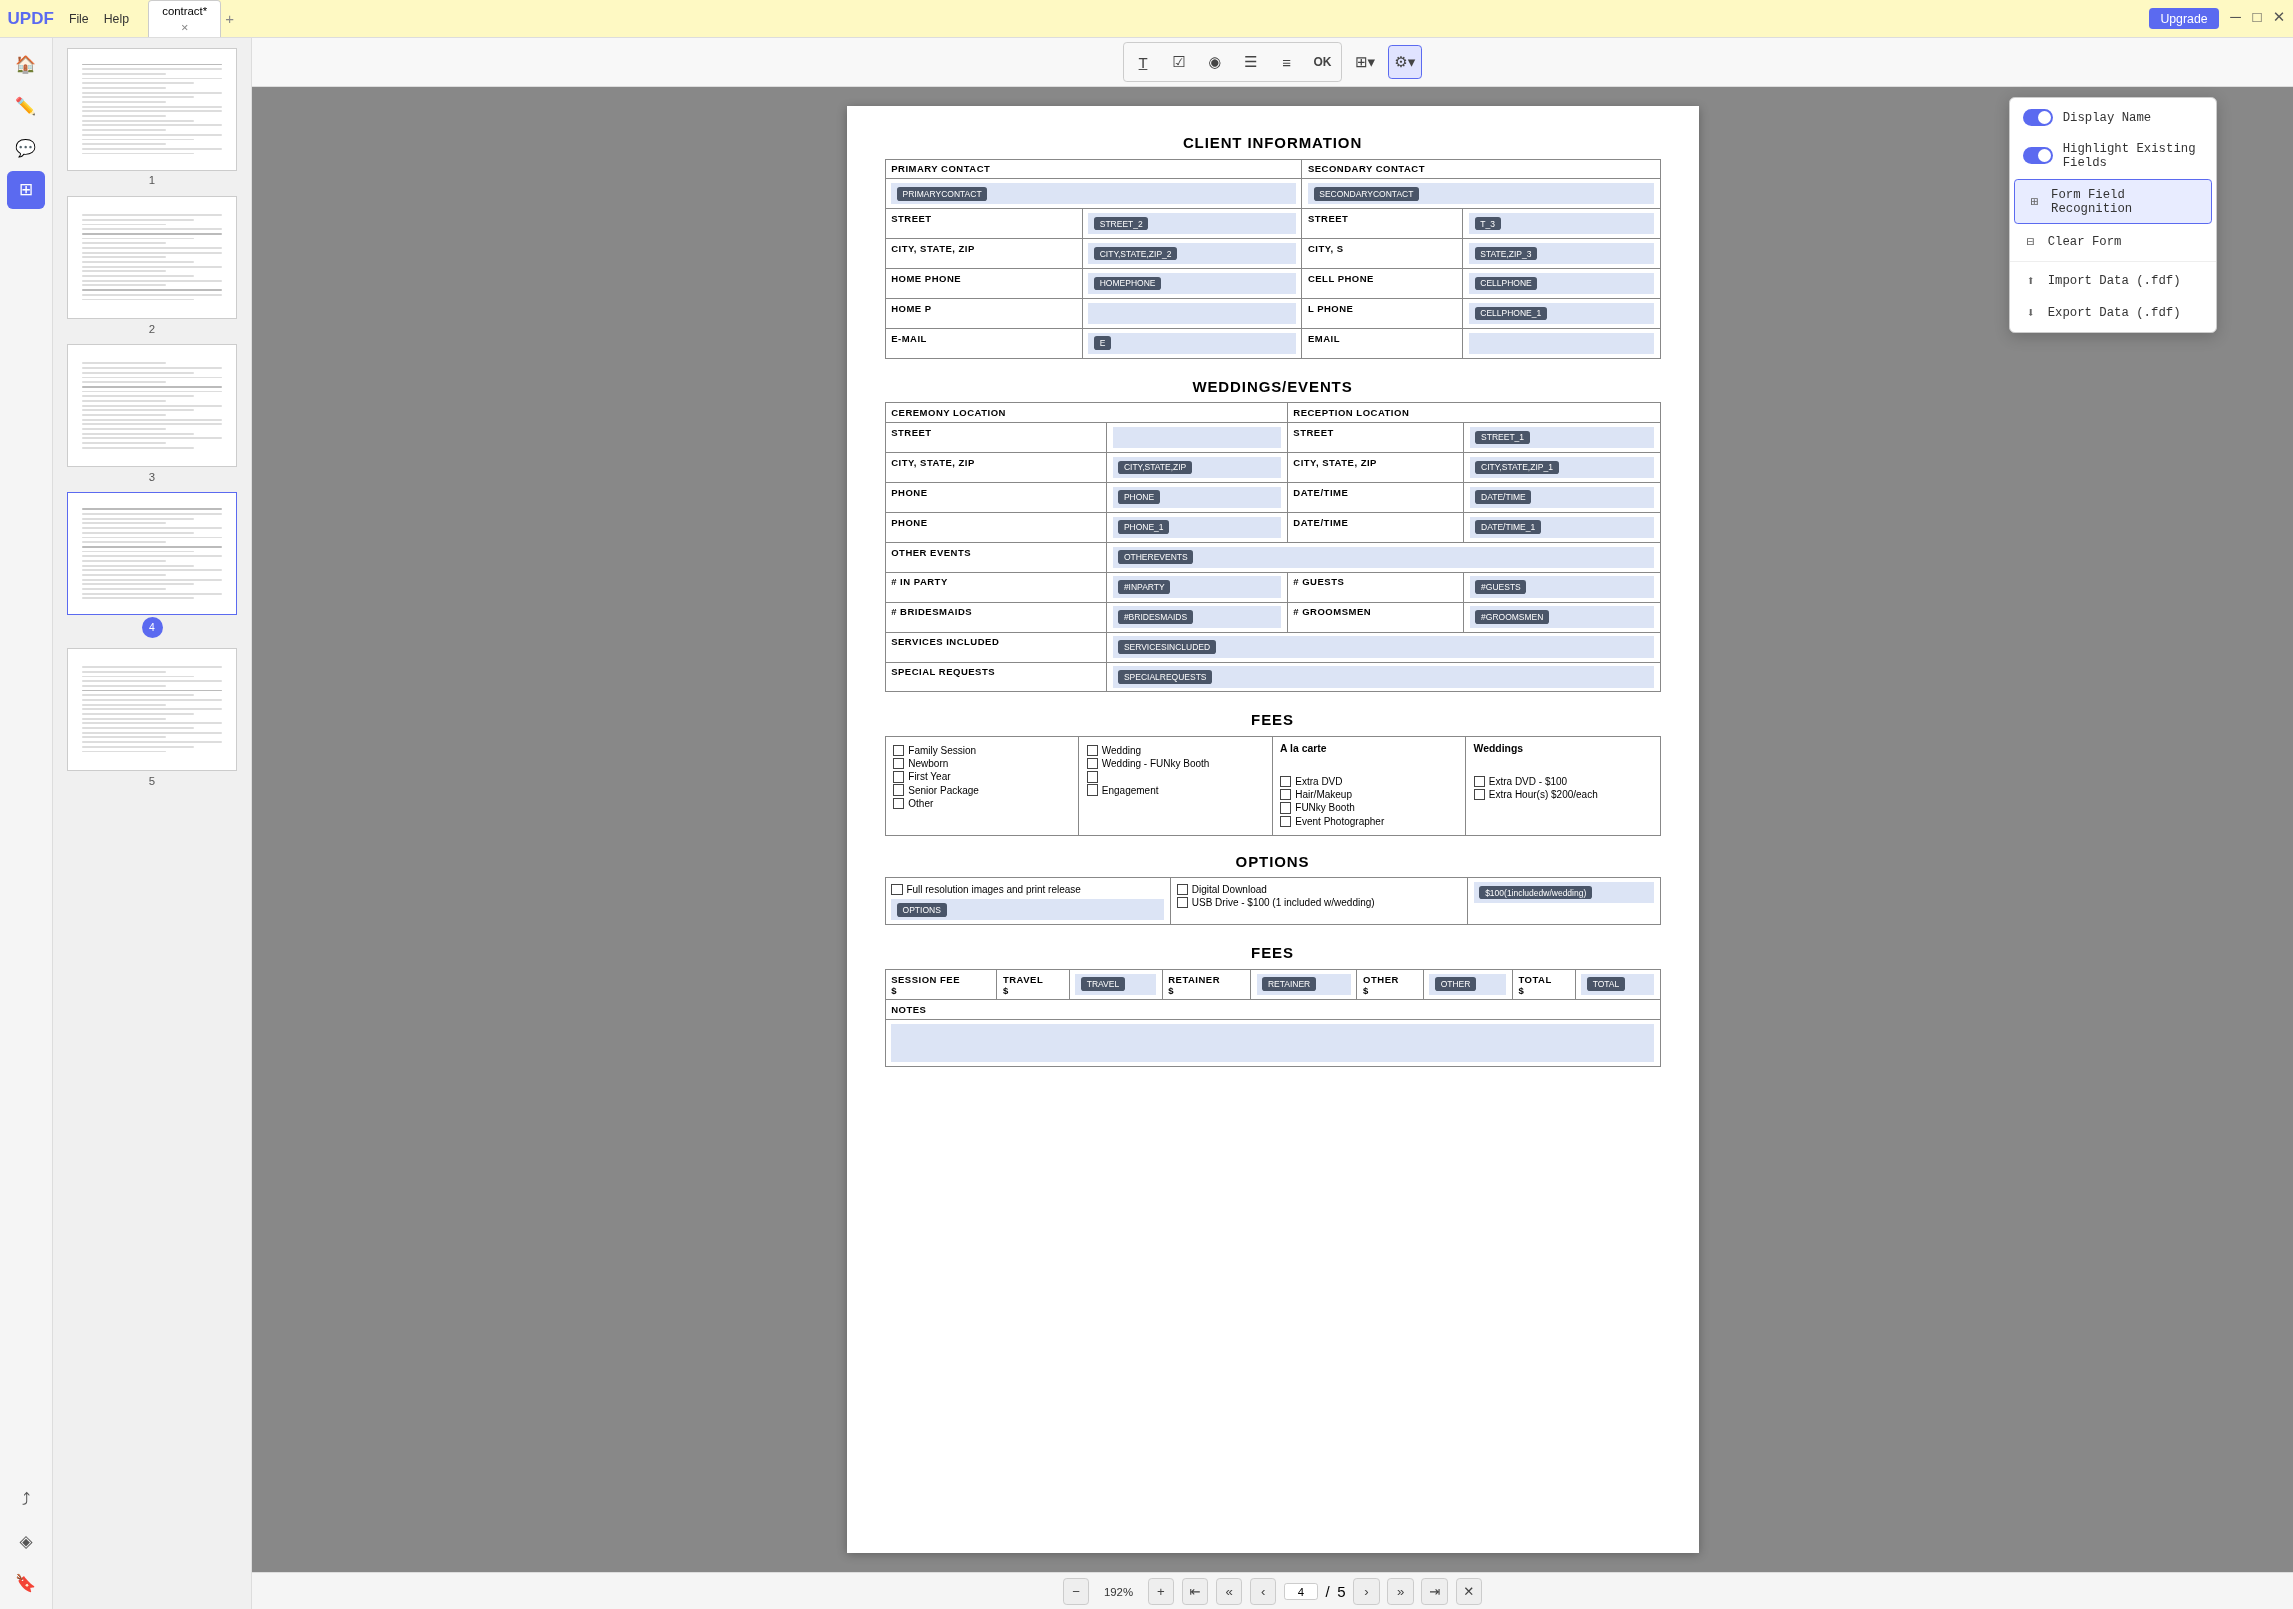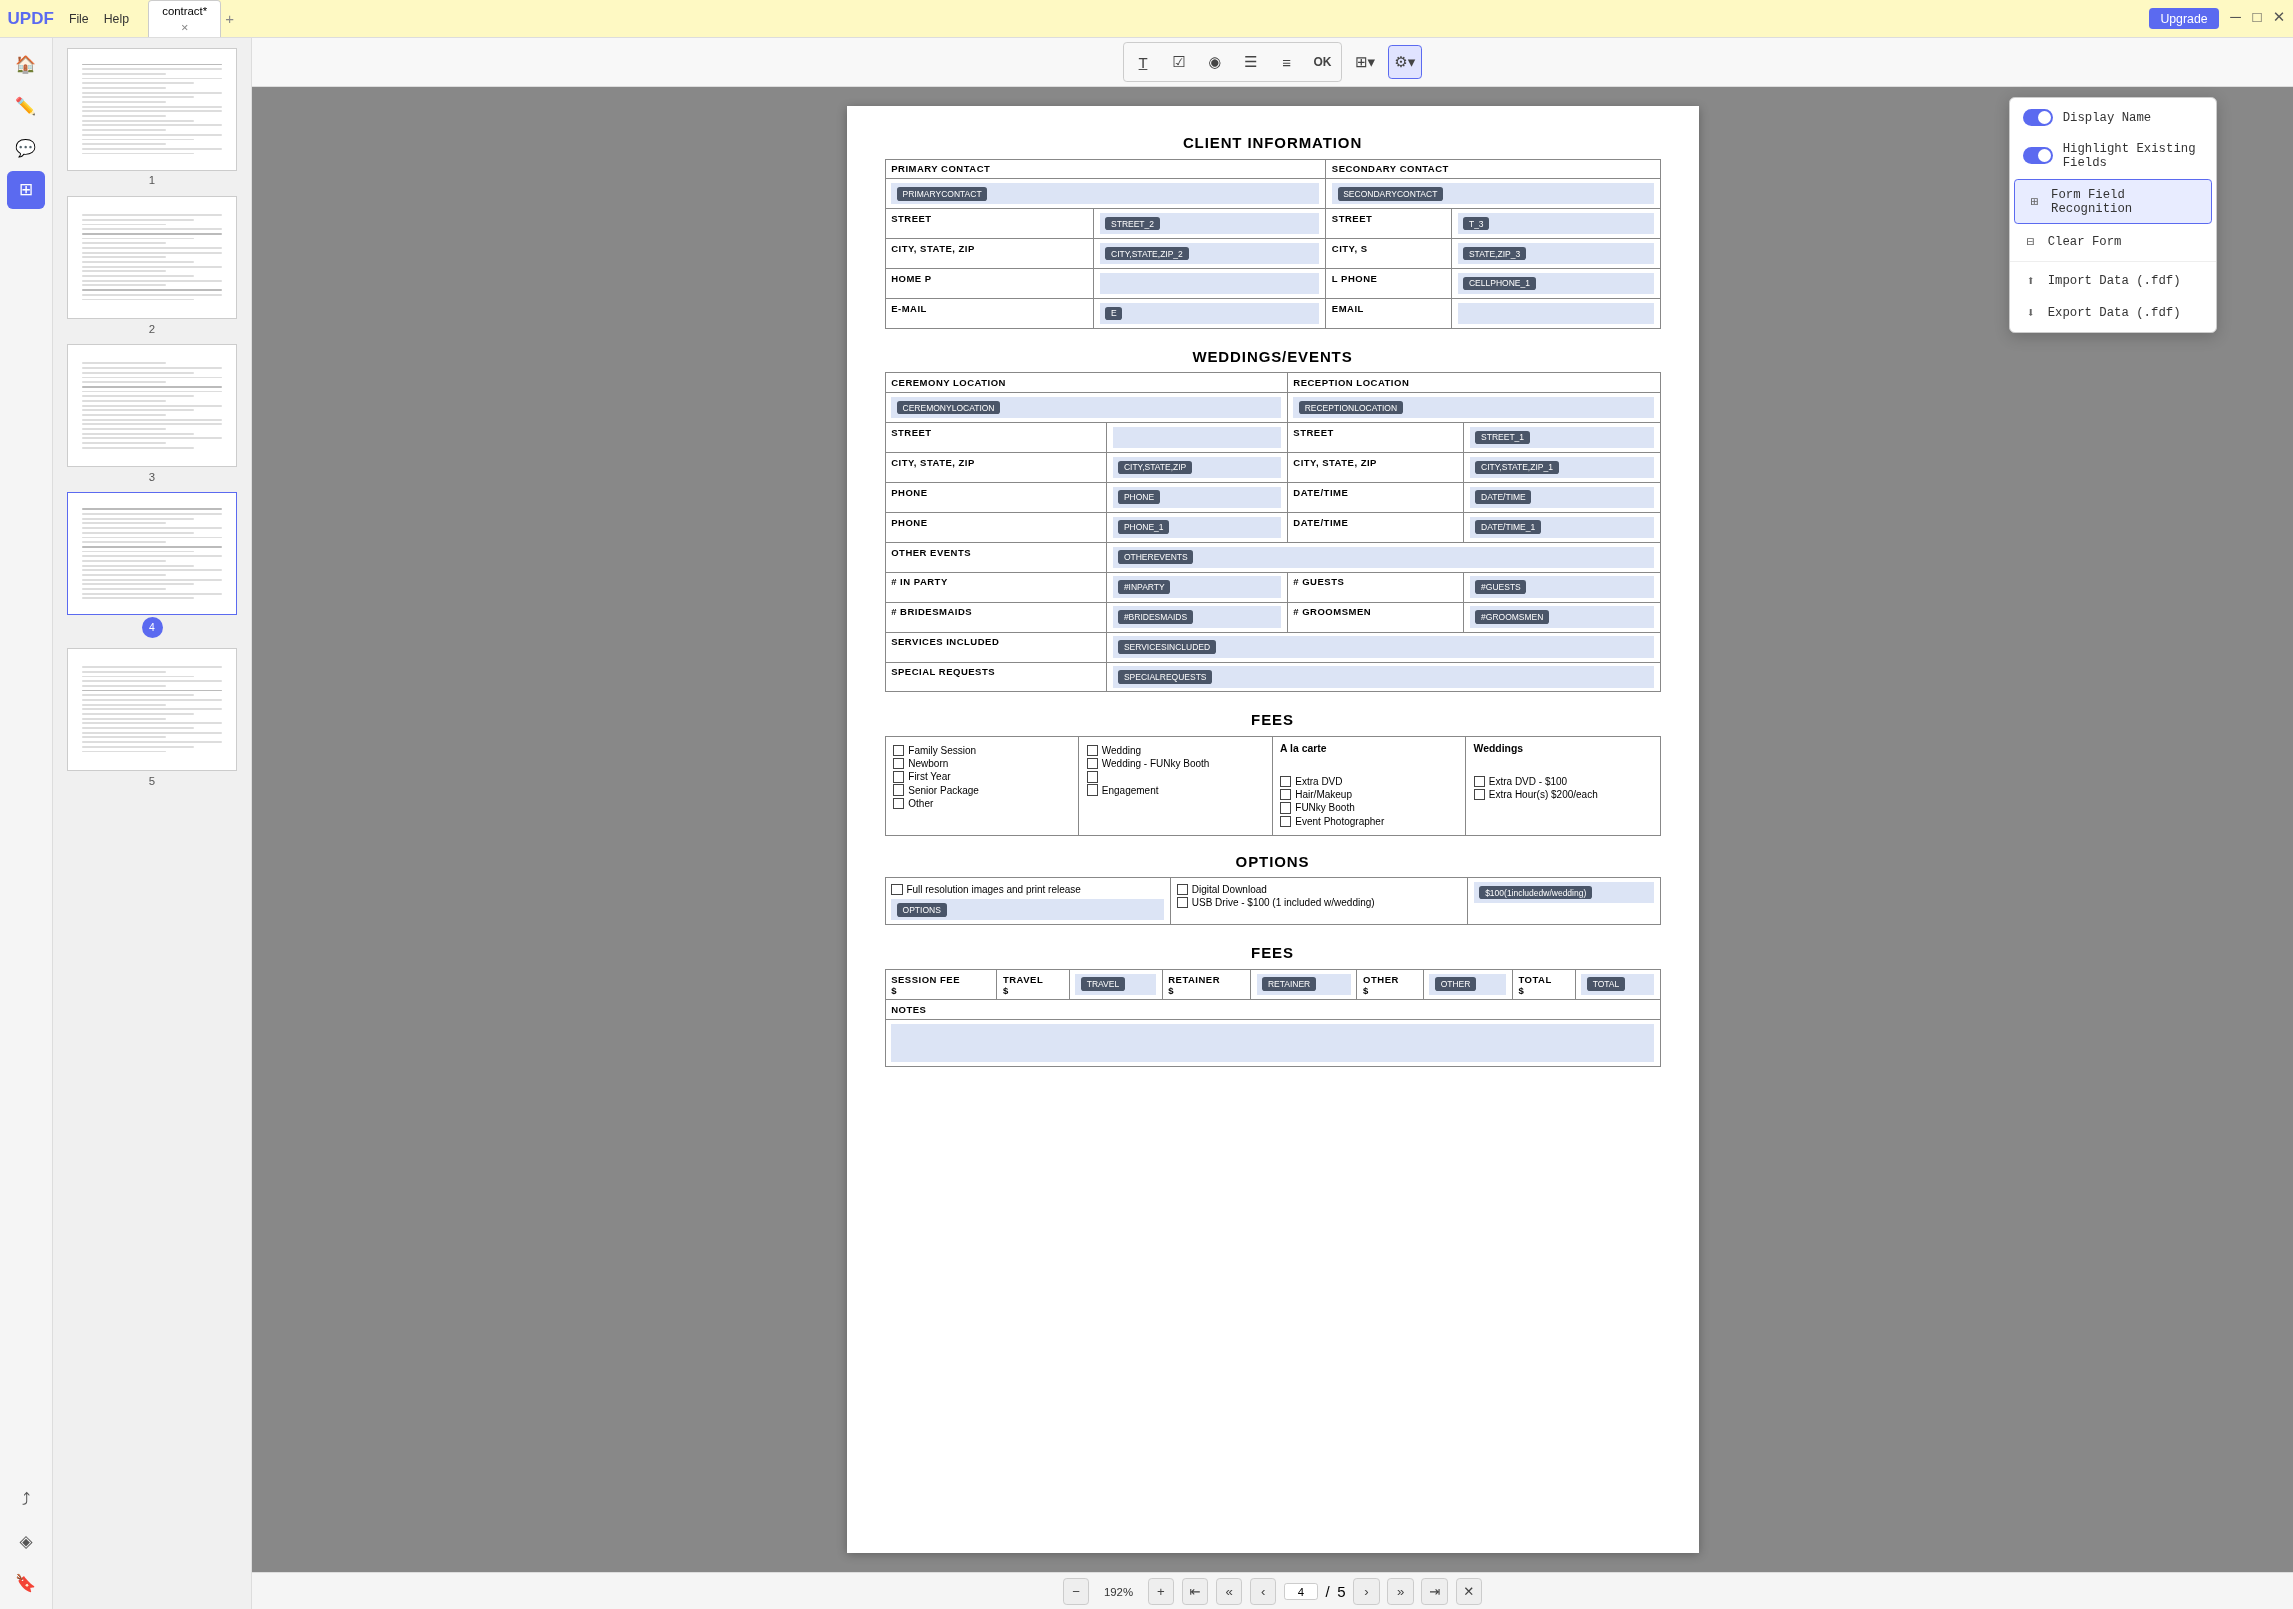--- a/index.html
+++ b/index.html
@@ -629,20 +629,34 @@
                   </div>
             </td>
             <td class="label-cell">CITY, S</td>
             <td>
               <div class="field-area">
                     <span class="field-tag">STATE,ZIP_3</span>
                   </div>
             </td>
           </tr>
           <tr>
+            <td class="label-cell">HOME PHONE</td>
+            <td>
+              <div class="field-area">
+                    <span class="field-tag">HOMEPHONE</span>
+                  </div>
+            </td>
+            <td class="label-cell">CELL PHONE</td>
+            <td>
+              <div class="field-area">
+                    <span class="field-tag">CELLPHONE</span>
+                  </div>
+            </td>
+          </tr>
+          <tr>
             <td class="label-cell">HOME P</td>
             <td>
               <div class="field-area"></div>
             </td>
             <td class="label-cell">L PHONE</td>
             <td>
               <div class="field-area">
                     <span class="field-tag">CELLPHONE_1</span>
                   </div>
             </td>
@@ -662,32 +676,20 @@
         </tbody>
           </table>
 
         
         <div class="section-title">WEDDINGS/EVENTS</div>
         <table class="form-table">
           <tbody>
               <tr>
             <td colspan="2" class="label-cell">CEREMONY LOCATION</td>
             <td colspan="2" class="label-cell">RECEPTION LOCATION</td>
-          </tr>
-          <tr>
-            <td colspan="2">
-              <div class="field-area">
-                    <span class="field-tag">CEREMONYLOCATION</span>
-                  </div>
-            </td>
-            <td colspan="2">
-              <div class="field-area">
-                    <span class="field-tag">RECEPTIONLOCATION</span>
-                  </div>
-            </td>
           </tr>
           <tr>
             <td class="label-cell">STREET</td>
             <td>
                   <div class="field-area"></div>
                 </td>
             <td class="label-cell">STREET</td>
             <td>
               <div class="field-area">
                     <span class="field-tag">STREET_1</span>

